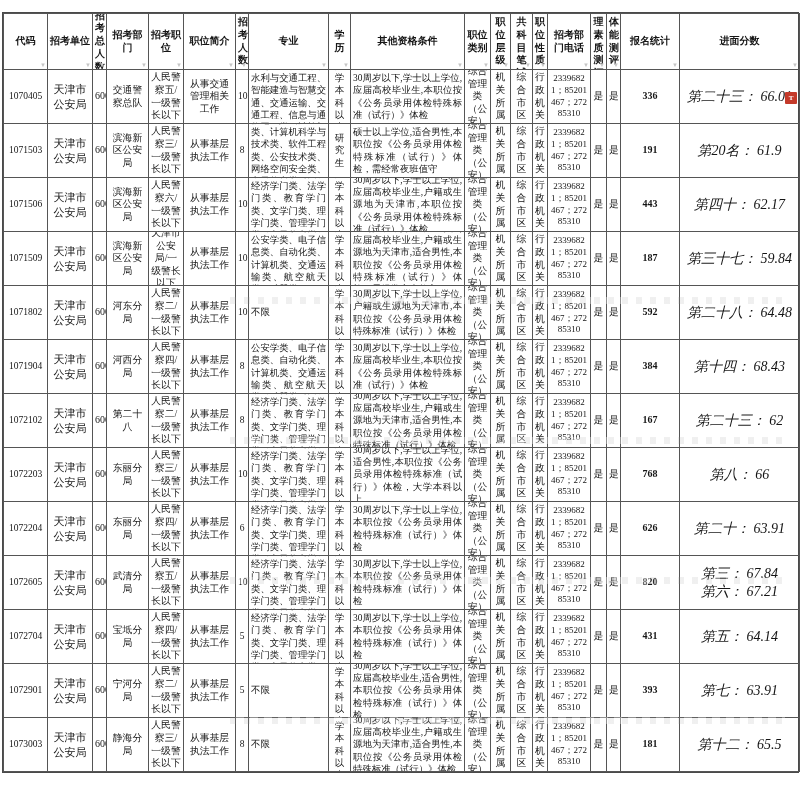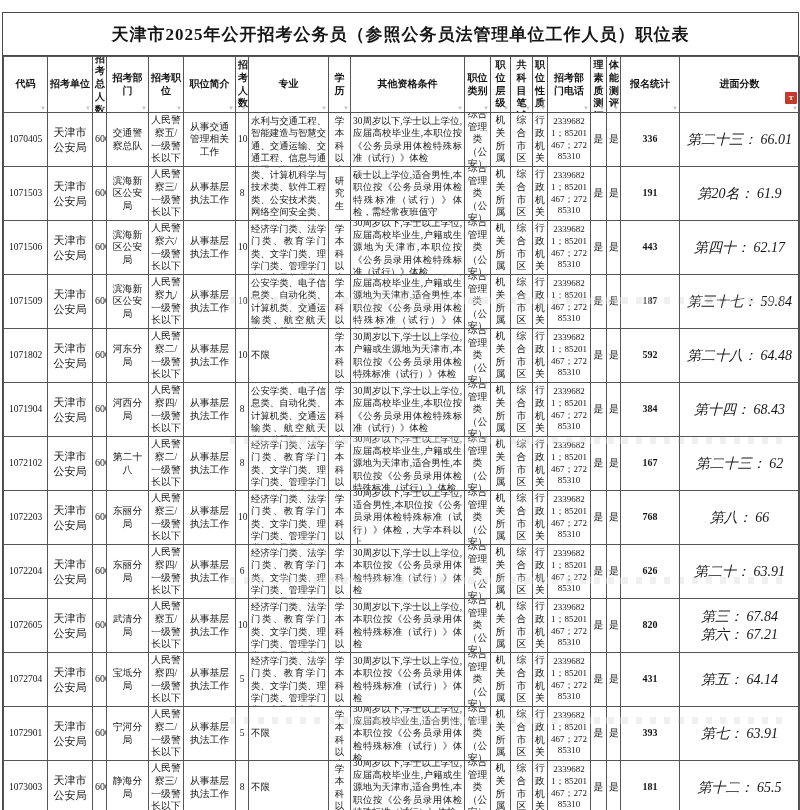--- a/index.html
+++ b/index.html
@@ -32,21 +32,20 @@
   .c-score span{white-space:pre-line;}
   .arrow{position:absolute;right:1px;bottom:1px;font-size:6px;color:#c6c6c6;line-height:1;}
   .wm-strip{position:absolute;left:230px;width:555px;height:7px;background:repeating-linear-gradient(90deg,rgba(160,160,160,0.16) 0 6px,rgba(255,255,255,0.35) 6px 14px);pointer-events:none;}
   .badge{position:absolute;right:3px;top:92px;width:12px;height:12px;background:#c43a2a;color:#fff;font-size:7px;font-weight:bold;display:flex;align-items:center;justify-content:center;border-radius:1px;}
 </style>
 </head>
 <body>
 
 <div class="page">
   <div class="tablewrap">
-    <div class="title">天津市2025年公开招考公务员（参照公务员法管理单位工作人员）职位表</div>
     <table>
       <colgroup>
         <col style="width:44px">
           <col style="width:45px">
           <col style="width:14px">
           <col style="width:42px">
         <col style="width:35px">
           <col style="width:52px">
           <col style="width:13px">
           <col style="width:80px">
@@ -488,21 +487,21 @@
                 <span>600</span>
               </div>
             </td>
             <td class="c-dept">
               <div class="cv">
                 <span>滨海新区公安局</span>
               </div>
             </td>
             <td class="c-position">
               <div class="cv">
-                <span>人民警察九/一级警长以下</span>
+                <span>天津市公安局/一级警长以下</span>
               </div>
             </td>
             <td class="c-intro">
               <div class="cv">
                 <span>从事基层执法工作</span>
               </div>
             </td>
             <td class="c-count">
               <div class="cv">
                 <span>10</span>

